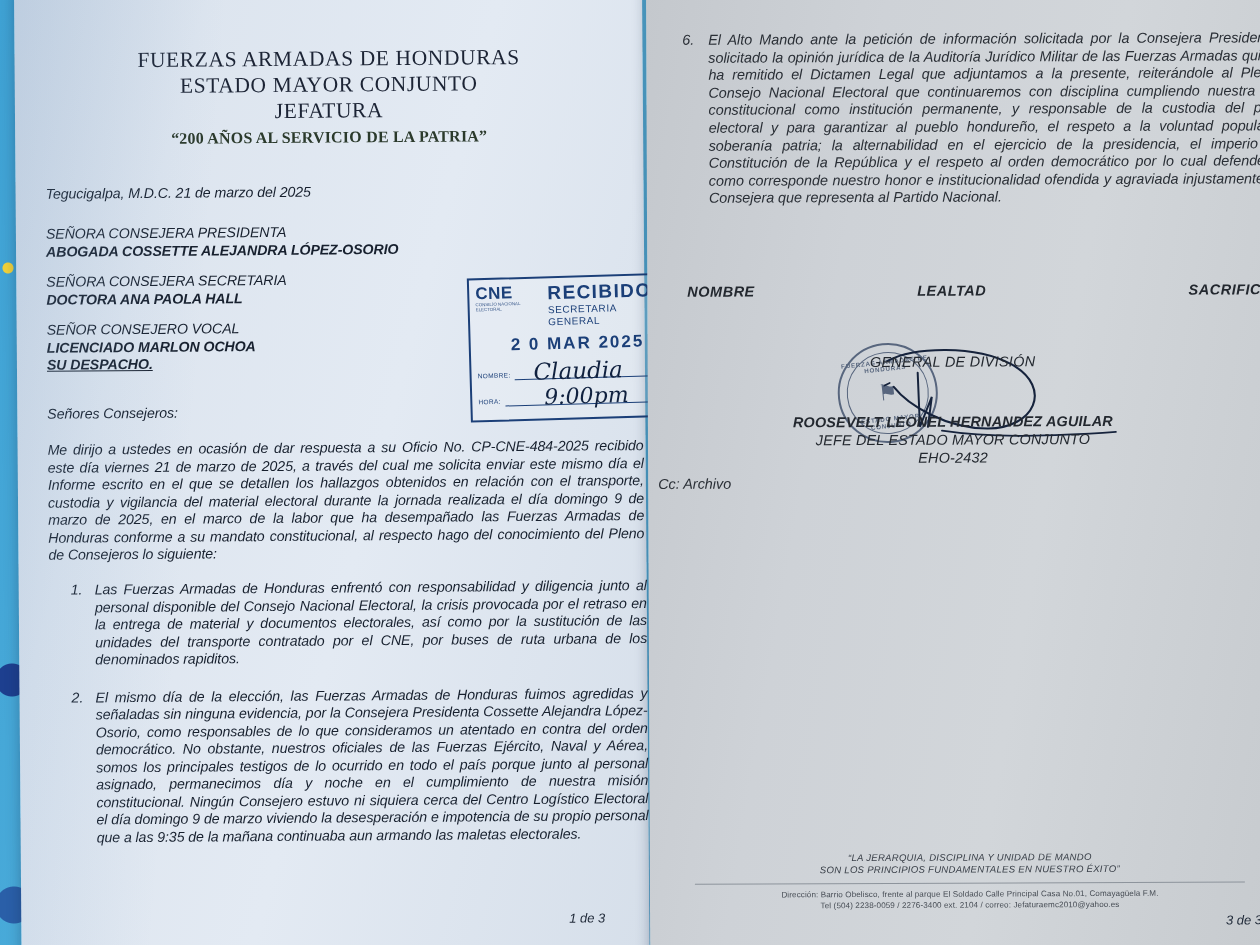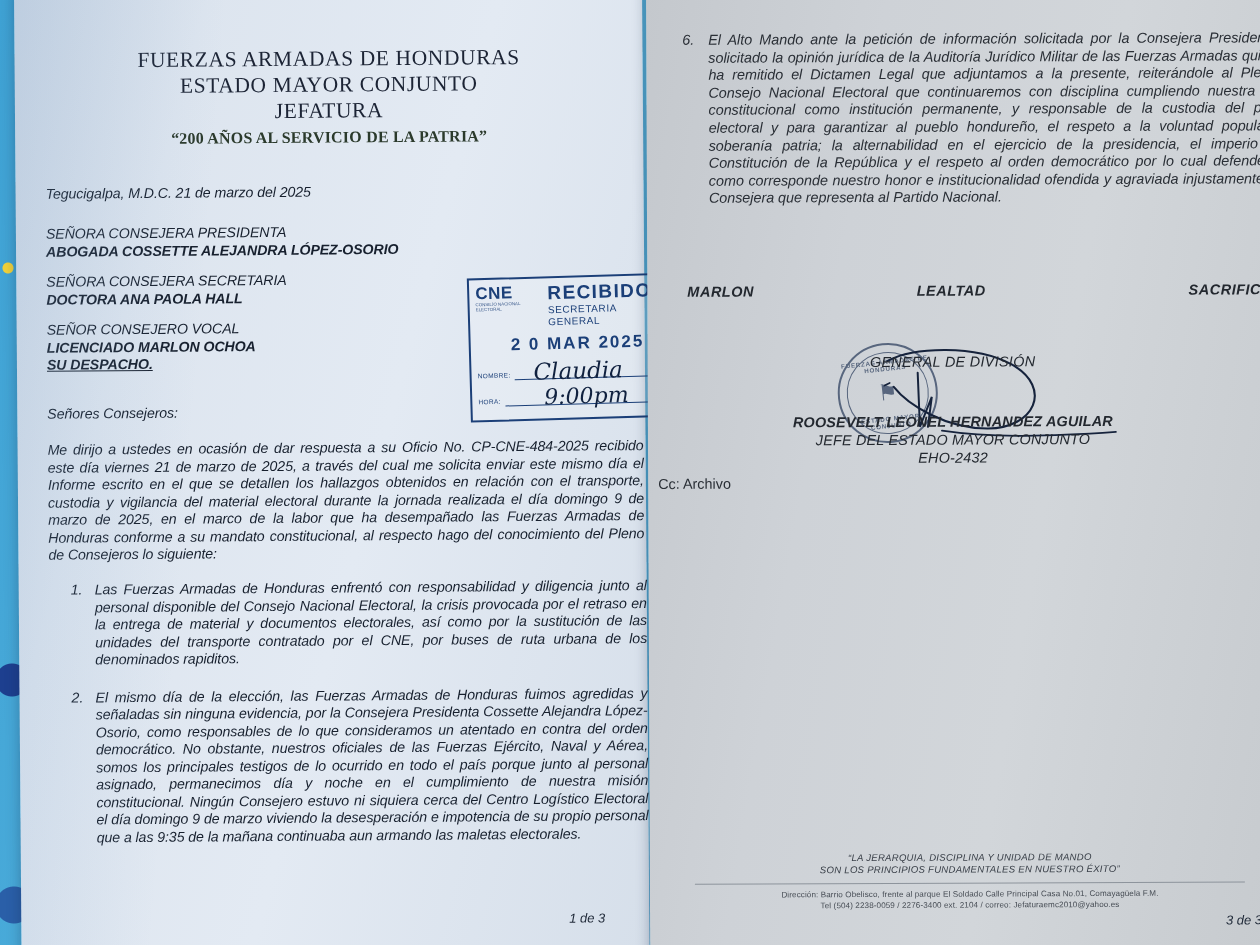--- a/index.html
+++ b/index.html
@@ -332,20 +332,21 @@
     width: 280px;
     height: 106px;
     pointer-events: none;
   }
 
   .r-cc {
     position: absolute;
     left: 10px;
     top: 488px;
     color: #2a2f36;
+    font-style: italic;
     font-size: 14.4px;
   }
 
   .r-footer {
     position: absolute;
     left: 0; right: 0;
     bottom: 48px;
     text-align: center;
     color: #3a4049;
   }
@@ -450,21 +451,21 @@
     <div class="page-inner">
 
       <ol class="r-list">
         <li>
           <span class="num">6.</span>
           <span>El Alto Mando ante la petición de información solicitada por la Consejera Presidenta, ha solicitado la opinión jurídica de la Auditoría Jurídico Militar de las Fuerzas Armadas quien nos ha remitido el Dictamen Legal que adjuntamos a la presente, reiterándole al Pleno del Consejo Nacional Electoral que continuaremos con disciplina cumpliendo nuestra misión constitucional como institución permanente, y responsable de la custodia del proceso electoral y para garantizar al pueblo hondureño, el respeto a la voluntad popular y la soberanía patria; la alternabilidad en el ejercicio de la presidencia, el imperio de la Constitución de la República y el respeto al orden democrático por lo cual defenderemos como corresponde nuestro honor e institucionalidad ofendida y agraviada injustamente por la Consejera que representa al Partido Nacional.</span>
         </li>
       </ol>
 
       <div class="values">
-        <span>MARLON</span>
+        <span>NOMBRE</span>
         <span>LEALTAD</span>
         <span>SACRIFICIO</span>
       </div>
 
       <div class="seal">
         <div class="seal-txt-top">FUERZAS ARMADAS DE HONDURAS</div>
         <div class="seal-center">⚑</div>
         <div class="seal-txt-bot">ESTADO MAYOR CONJUNTO</div>
       </div>
 

